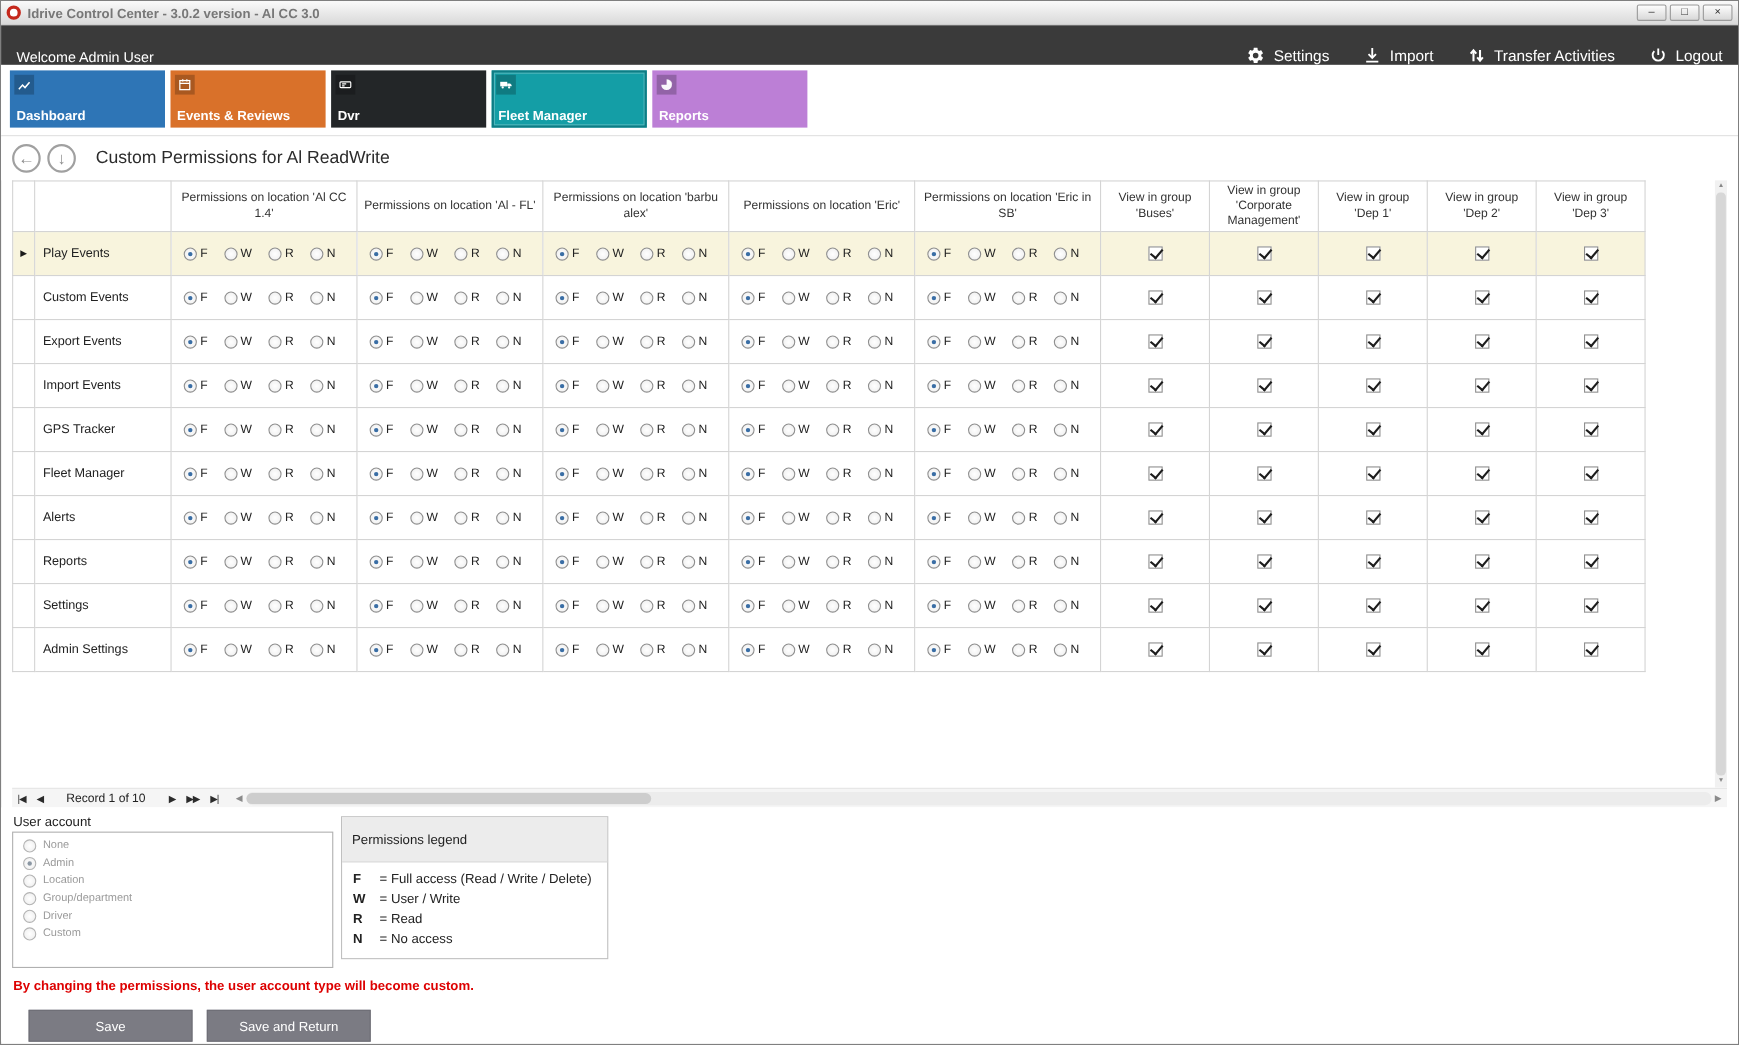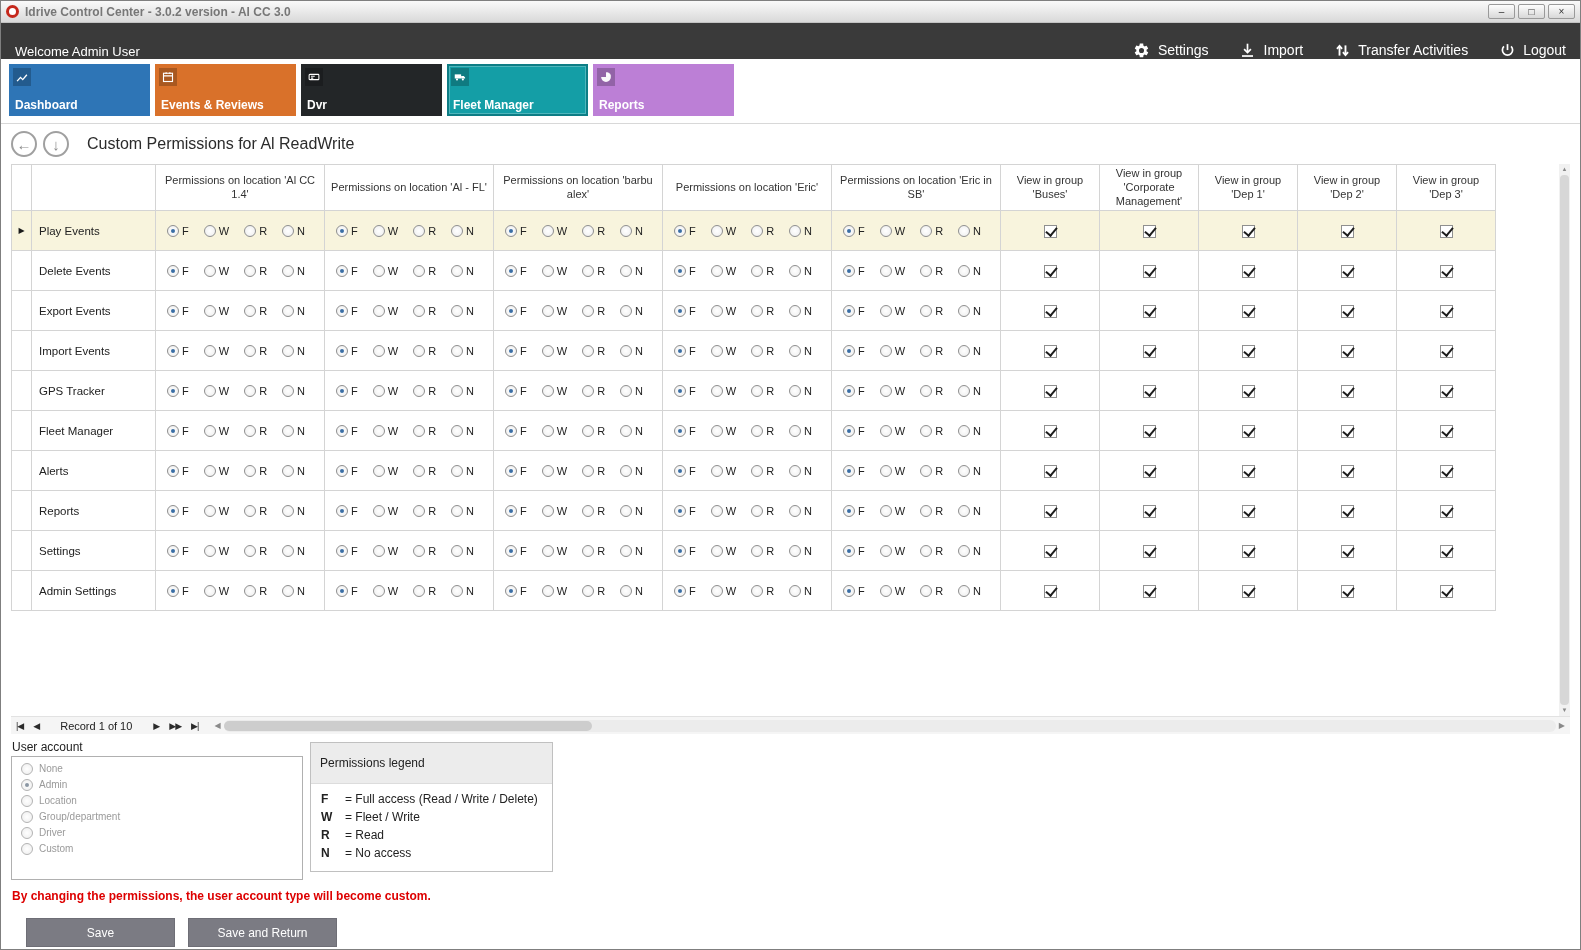--- a/index.html
+++ b/index.html
@@ -363,21 +363,21 @@
               </div>
             </td>
             <td class="groupcell"><span class="checkbox checked"></span></td>
             <td class="groupcell"><span class="checkbox checked"></span></td>
             <td class="groupcell"><span class="checkbox checked"></span></td>
             <td class="groupcell"><span class="checkbox checked"></span></td>
             <td class="groupcell"><span class="checkbox checked"></span></td>
           </tr>
           <tr>
             <td class="ind"></td>
-            <td class="rowlabel">Delete Events</td>
+            <td class="rowlabel">Custom Events</td>
             <td class="permcell">
               <div class="opts">
                 <span class="opt">
                   <span class="radio checked"></span>
                   <span class="optlabel">F</span>
                 </span>
                 <span class="opt">
                   <span class="radio"></span>
                   <span class="optlabel">W</span>
                 </span>
@@ -1407,21 +1407,21 @@
       </div>
       <div class="legendbox">
         <div class="legendtitle">Permissions legend</div>
         <div class="legenditems">
             <div class="legrow">
               <b class="legkey">F</b>
               <span class="legval">= Full access (Read / Write / Delete)</span>
             </div>
             <div class="legrow">
               <b class="legkey">W</b>
-              <span class="legval">= Fleet / Write</span>
+              <span class="legval">= User / Write</span>
             </div>
             <div class="legrow">
               <b class="legkey">R</b>
               <span class="legval">= Read</span>
             </div>
             <div class="legrow">
               <b class="legkey">N</b>
               <span class="legval">= No access</span>
             </div>
           </div>

